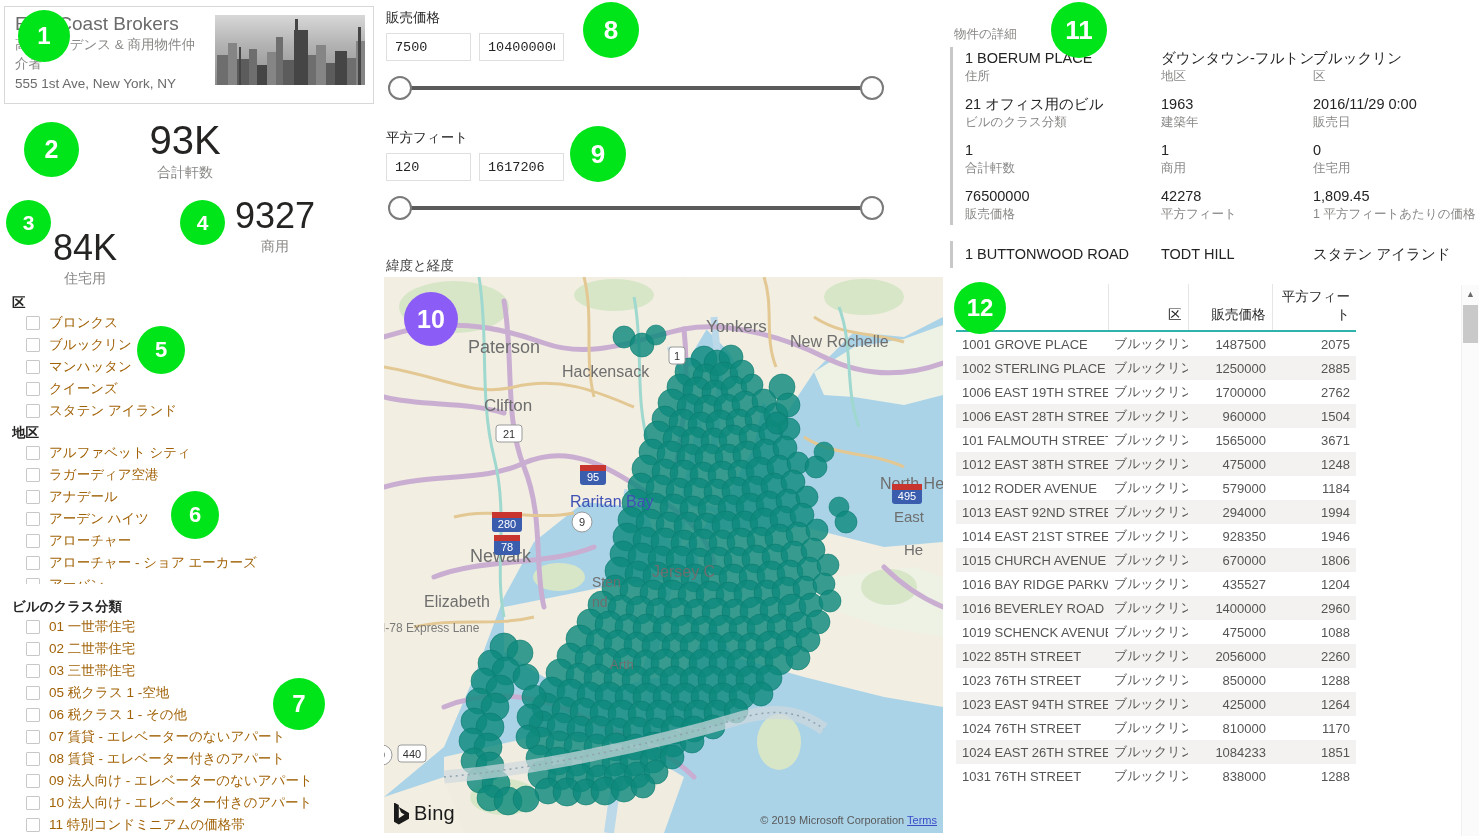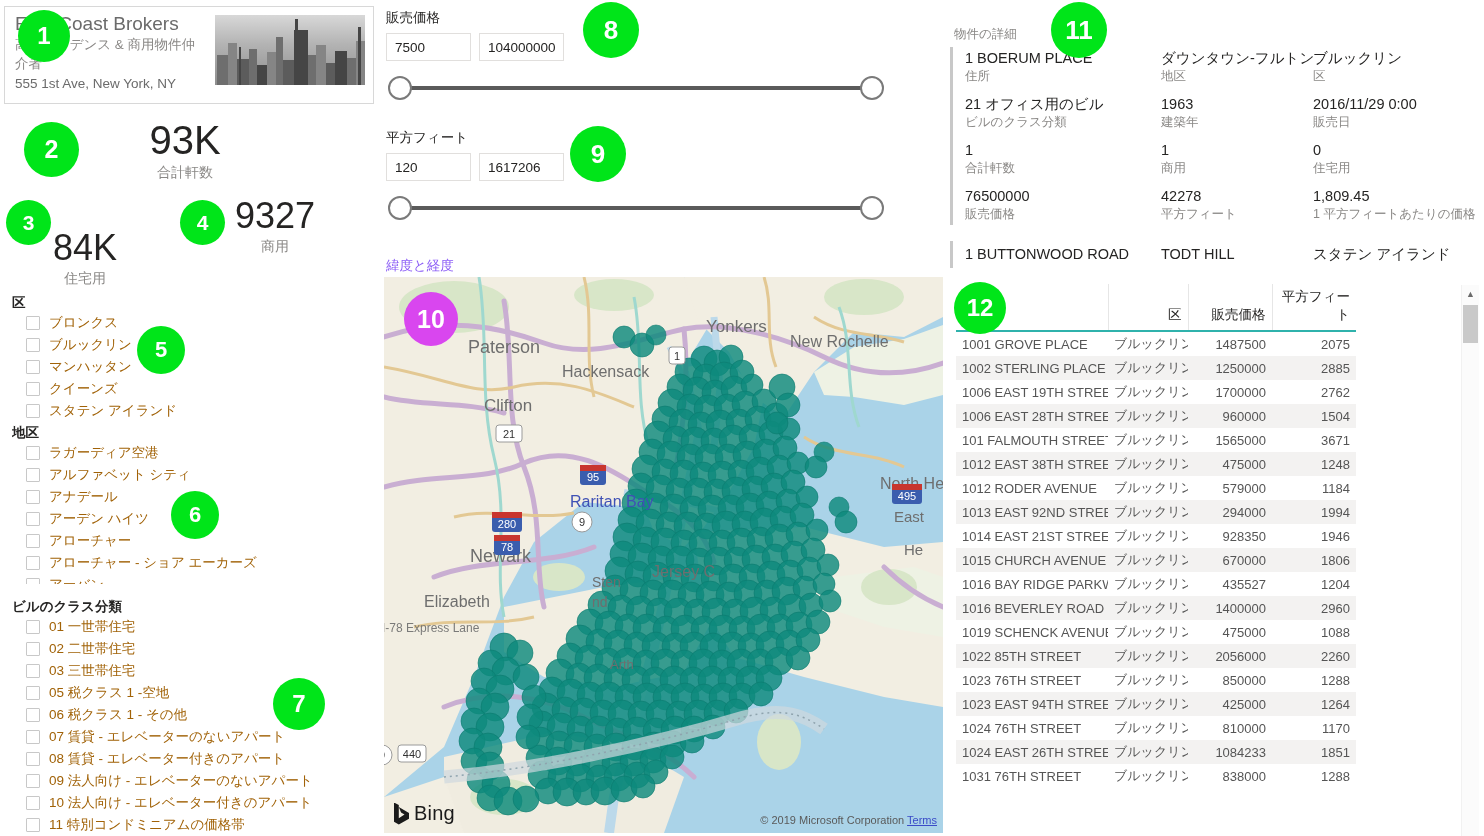--- a/index.html
+++ b/index.html
@@ -56,38 +56,38 @@
   }
   #slicer-borough{left:12px;top:294px;width:360px;}
   #slicer-district{left:12px;top:424px;width:360px;height:160px;overflow:hidden;}
   #slicer-bclass{left:12px;top:598px;width:370px;height:238px;overflow:hidden;}
 
   
   .range-block{position:absolute;width:520px;}
   #range-price{left:386px;top:8px;}
   #range-sqft{left:386px;top:128px;}
   .range-label{font-size:13.5px;color:#252423;line-height:20px;margin-bottom:5px;}
-  .range-inputs{display:flex;gap:8px;}
+  .range-inputs{display:flex;gap:8px;font-family:Liberation Mono, monospace;}
   .range-inputs input{
     width:85px;height:28px;box-sizing:border-box;
     border:1px solid #e1dfdd;background:#fff;
     font-family:inherit;font-size:13.5px;color:#252423;
     padding:0 8px;outline:none;
   }
   .track-wrap{position:relative;height:36px;margin-top:9px;width:500px;}
   .track{position:absolute;left:14px;right:14px;top:16px;height:4px;background:#5b5b5b;border-radius:2px;}
   .knob{
     position:absolute;top:6px;width:24px;height:24px;border-radius:50%;
     border:2px solid #7a7a7a;background:#fff;box-sizing:border-box;cursor:pointer;
   }
   .knob.lo{left:2px;}
   .knob.hi{right:2px;}
 
   
-  #map-label{left:386px;top:257px;font-size:13.5px;color:#8b5cf6;}
+  #map-label{left:386px;top:257px;font-size:13.5px;color:#404040;}
   #map{
     left:384px;top:277px;width:559px;height:556px;
     overflow:hidden;background:#aad3e8;
   }
   #map svg{display:block;}
   #bing-logo{
     position:absolute;left:10px;bottom:8px;display:flex;align-items:center;gap:5px;
     font-size:20px;color:#1a1a1a;font-weight:400;letter-spacing:.2px;
   }
   #bing-logo .mark{
@@ -221,25 +221,25 @@
     <div class="slicer-item">
         <span class="cb"></span>
         <span>スタテン アイランド</span>
       </div>
   </div>
 
   <div class="abs" id="slicer-district">
     <div class="slicer-head">地区</div>
     <div class="slicer-item">
         <span class="cb"></span>
+        <span>アルファベット シティ</span>
+      </div>
+    <div class="slicer-item">
+        <span class="cb"></span>
         <span>ラガーディア空港</span>
-      </div>
-    <div class="slicer-item">
-        <span class="cb"></span>
-        <span>アルファベット シティ</span>
       </div>
     <div class="slicer-item">
         <span class="cb"></span>
         <span>アナデール</span>
       </div>
     <div class="slicer-item">
         <span class="cb"></span>
         <span>アーデン ハイツ</span>
       </div>
     <div class="slicer-item">
@@ -964,18 +964,18 @@
   <div id="badge-layer">
       <div class="badge" style="left: 18px; top: 10px; width: 52px; height: 52px; font-size: 24px; background: rgb(0, 229, 25);">1</div>
       <div class="badge" style="left: 24px; top: 122px; width: 55px; height: 55px; font-size: 25px; background: rgb(0, 229, 25);">2</div>
       <div class="badge" style="left: 6px; top: 200px; width: 45px; height: 45px; font-size: 21px; background: rgb(0, 229, 25);">3</div>
       <div class="badge" style="left: 180px; top: 200px; width: 45px; height: 45px; font-size: 21px; background: rgb(0, 229, 25);">4</div>
       <div class="badge" style="left: 137px; top: 326px; width: 48px; height: 48px; font-size: 22px; background: rgb(0, 229, 25);">5</div>
       <div class="badge" style="left: 171px; top: 491px; width: 48px; height: 48px; font-size: 22px; background: rgb(0, 229, 25);">6</div>
       <div class="badge" style="left: 273px; top: 678px; width: 52px; height: 52px; font-size: 24px; background: rgb(0, 229, 25);">7</div>
       <div class="badge" style="left: 583px; top: 2px; width: 56px; height: 56px; font-size: 26px; background: rgb(0, 229, 25);">8</div>
       <div class="badge" style="left: 570px; top: 126px; width: 56px; height: 56px; font-size: 26px; background: rgb(0, 229, 25);">9</div>
-      <div class="badge" style="left: 404px; top: 292px; width: 54px; height: 54px; font-size: 25px; background: #d946ef;">10</div>
+      <div class="badge" style="left: 404px; top: 292px; width: 54px; height: 54px; font-size: 25px; background: #8b5cf6;">10</div>
       <div class="badge" style="left: 1051px; top: 2px; width: 56px; height: 56px; font-size: 26px; background: rgb(0, 229, 25);">11</div>
       <div class="badge" style="left: 954px; top: 282px; width: 52px; height: 52px; font-size: 24px; background: rgb(0, 229, 25);">12</div>
     </div>
 
 </div>
 
 </body></html>

